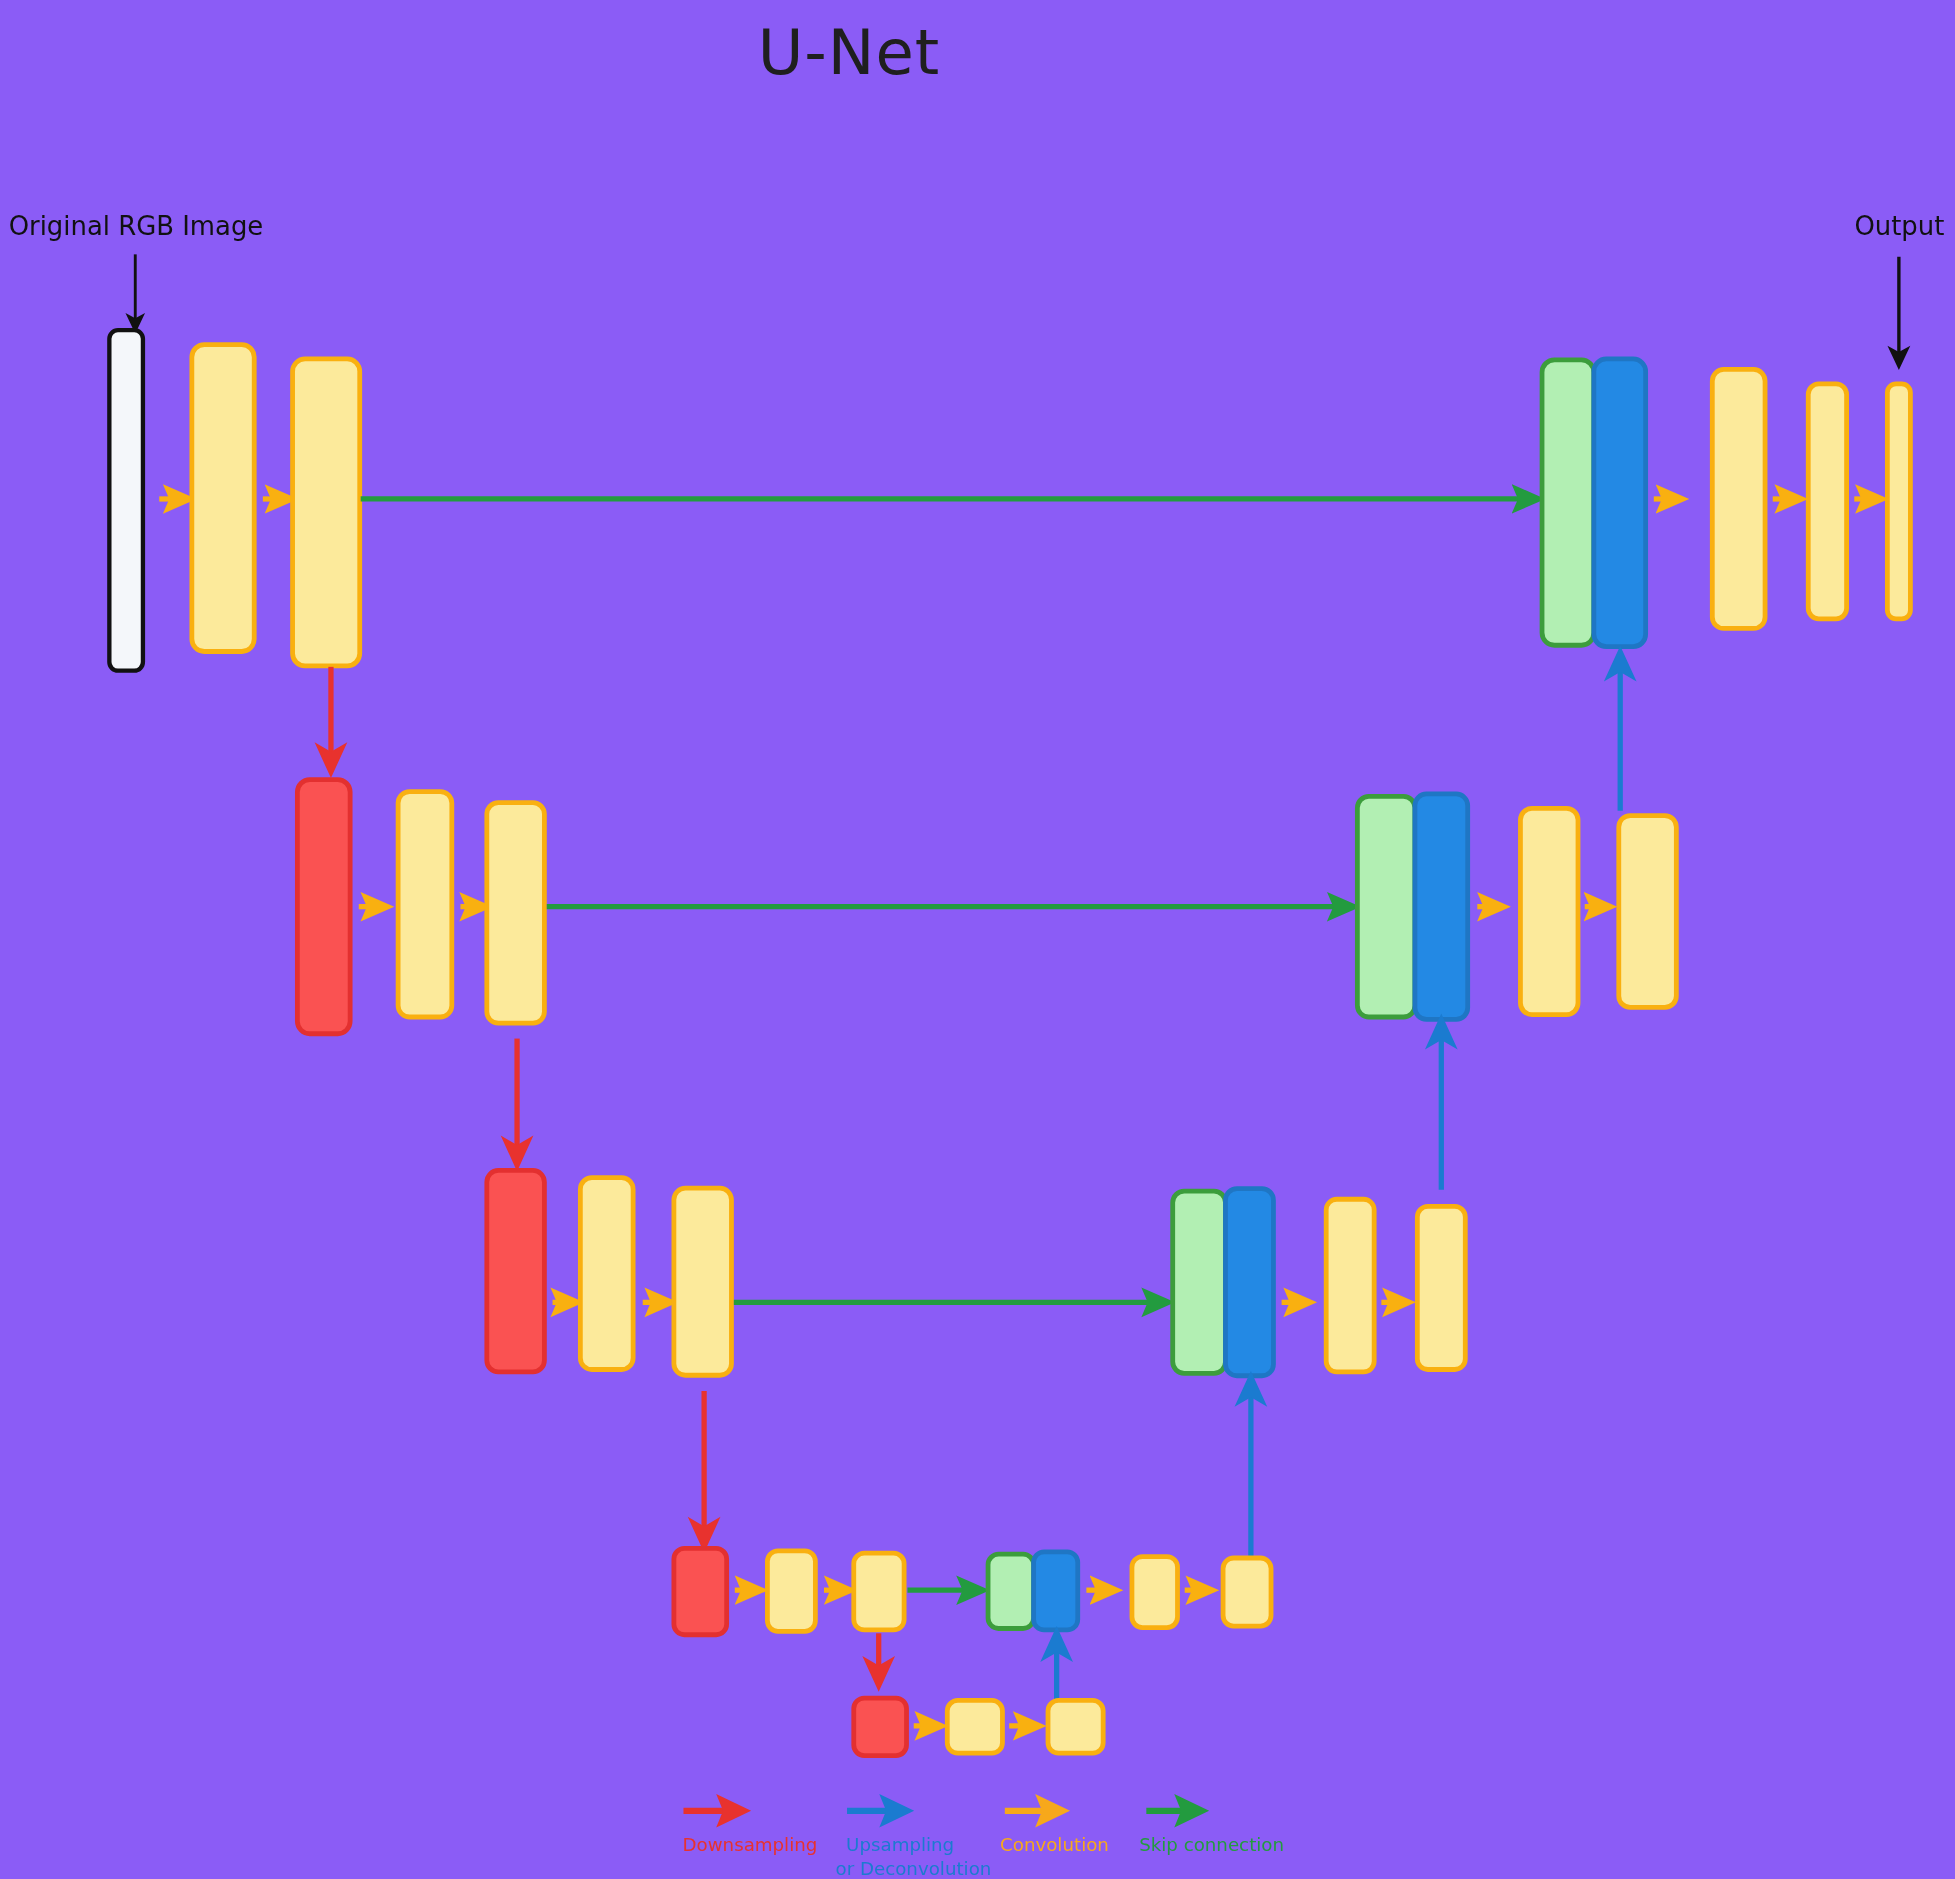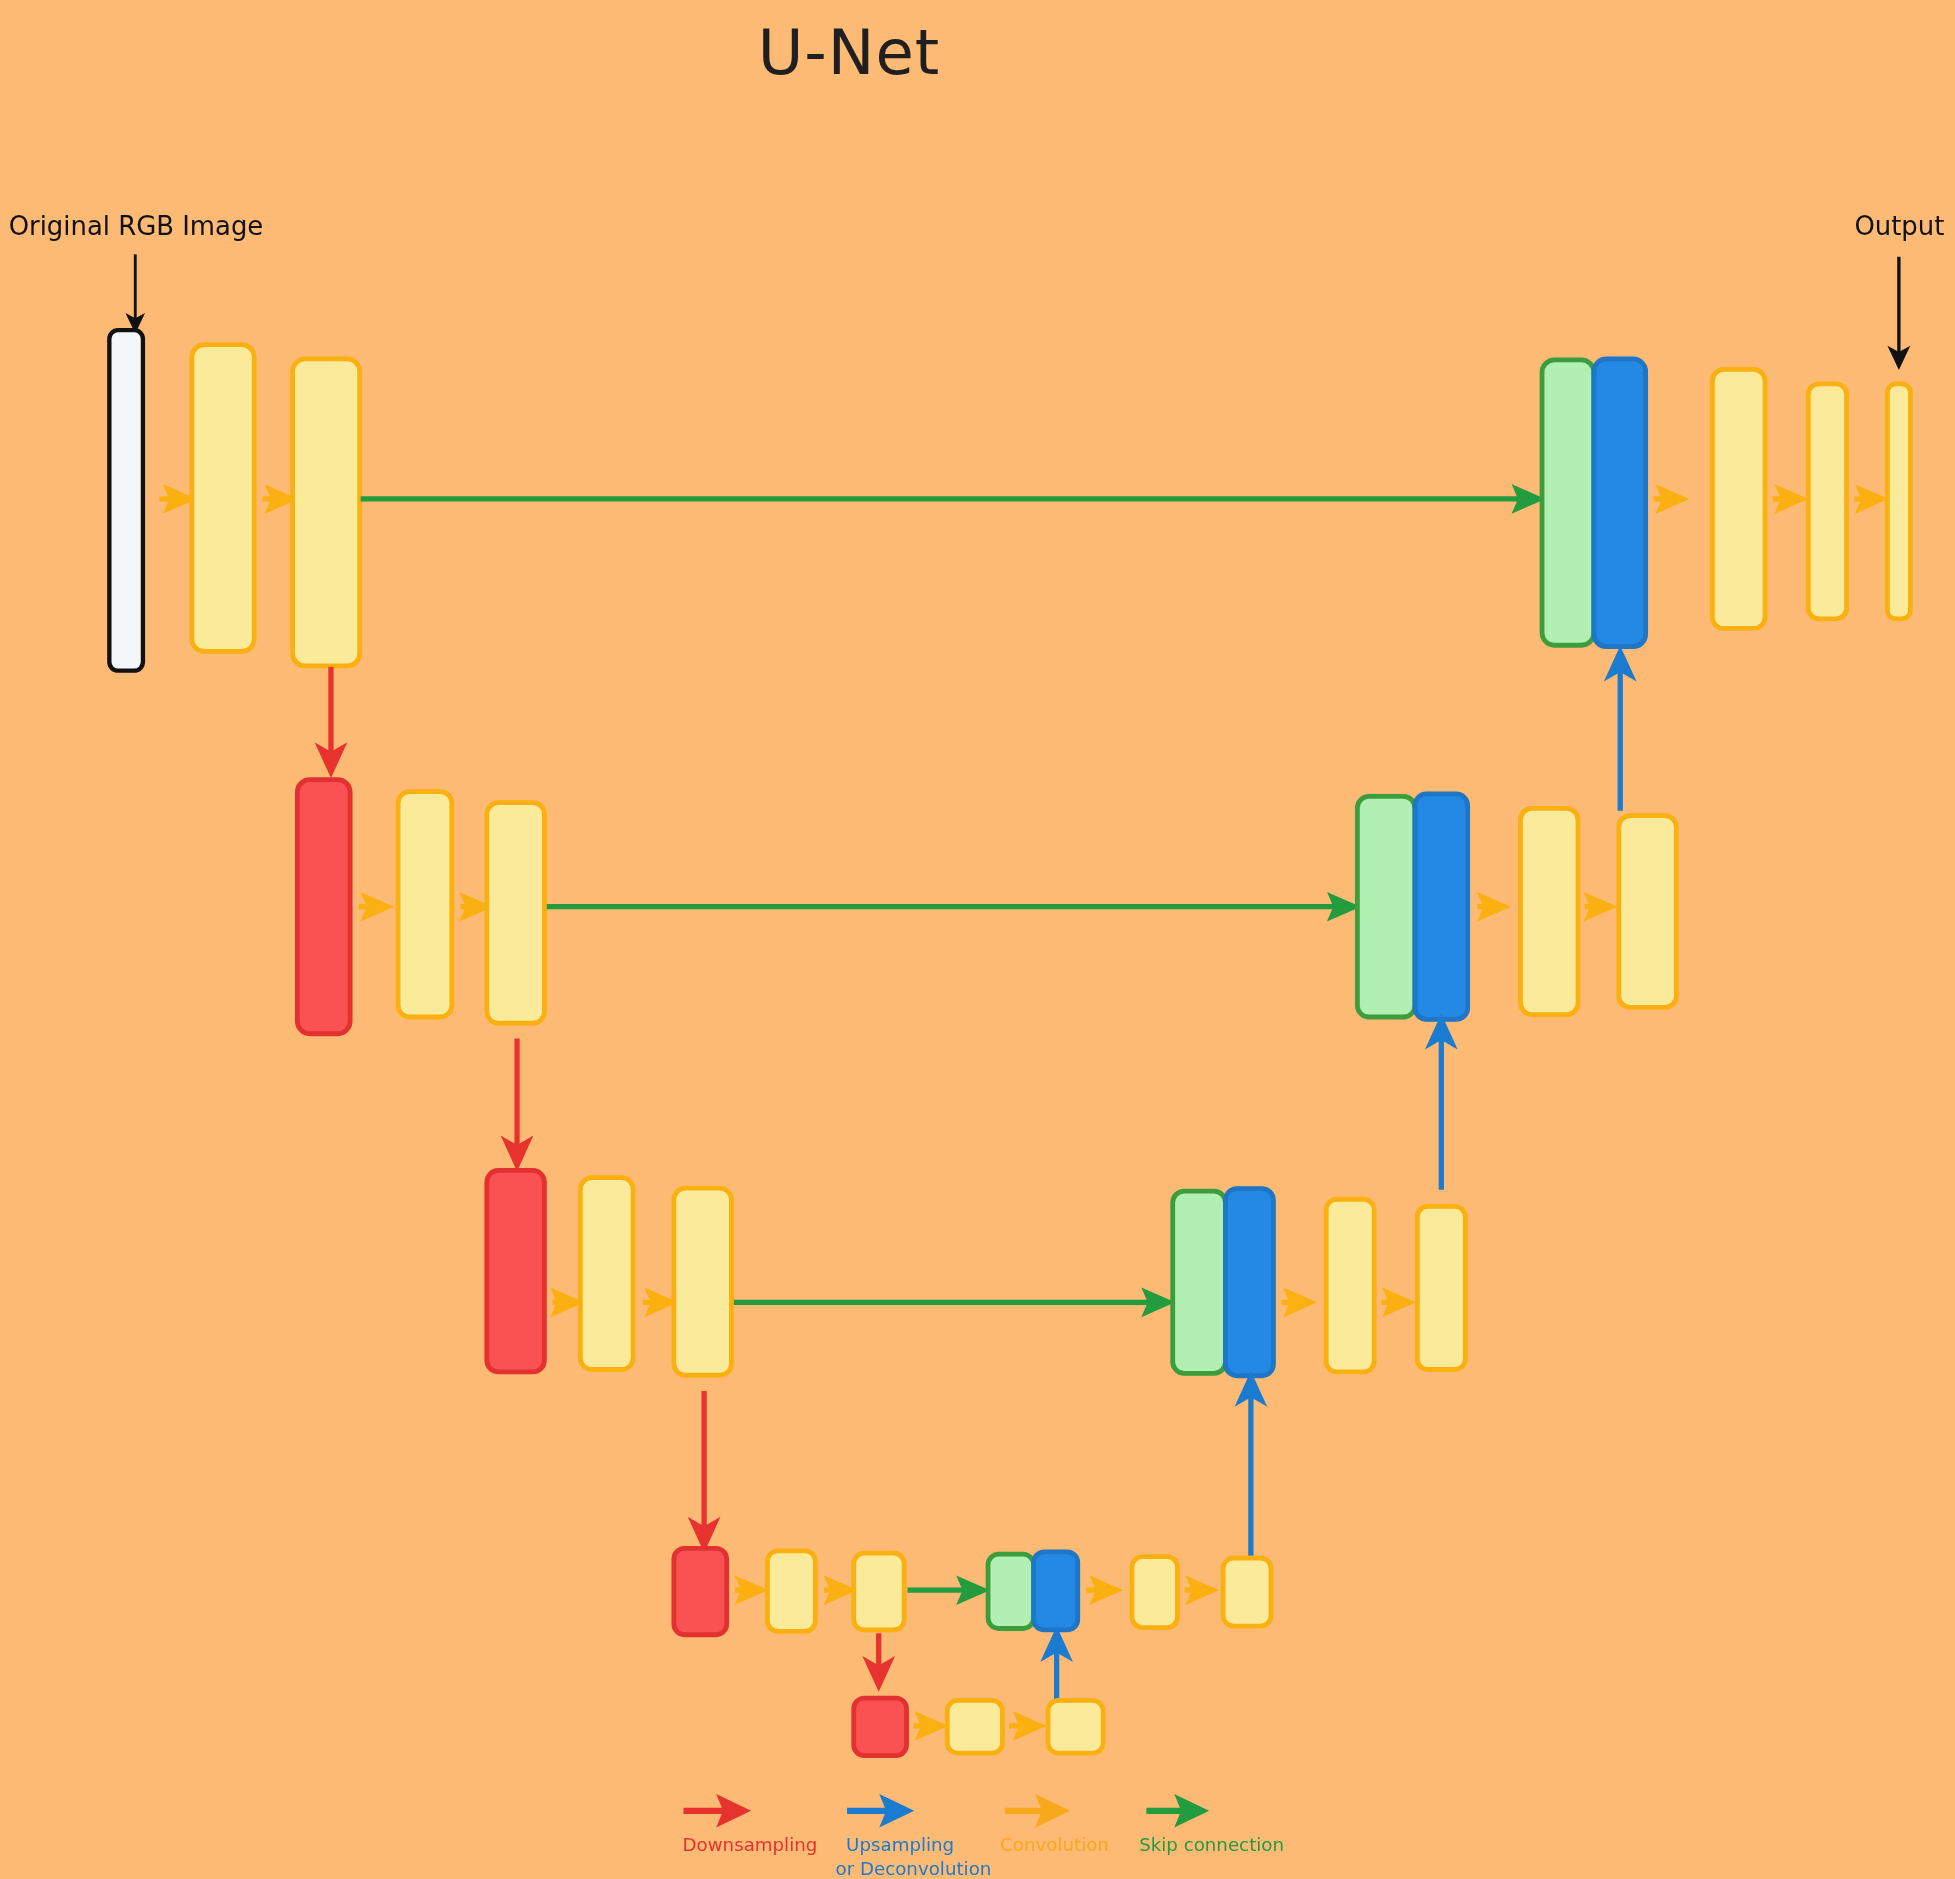--- a/index.html
+++ b/index.html
@@ -4,21 +4,21 @@
 <style>
   html, body {
     margin: 0;
     padding: 0;
     background: #ffffff;
   }
   #root {
     position: relative;
     width: 1955px;
     height: 1880px;
-    background: #fdba74;
+    background: #8b5cf6;
     font-family: "DejaVu Sans", sans-serif;
     overflow: hidden;
   }
   #diagram {
     position: absolute;
     left: 0;
     top: 0;
     width: 1955px;
     height: 1880px;
   }

